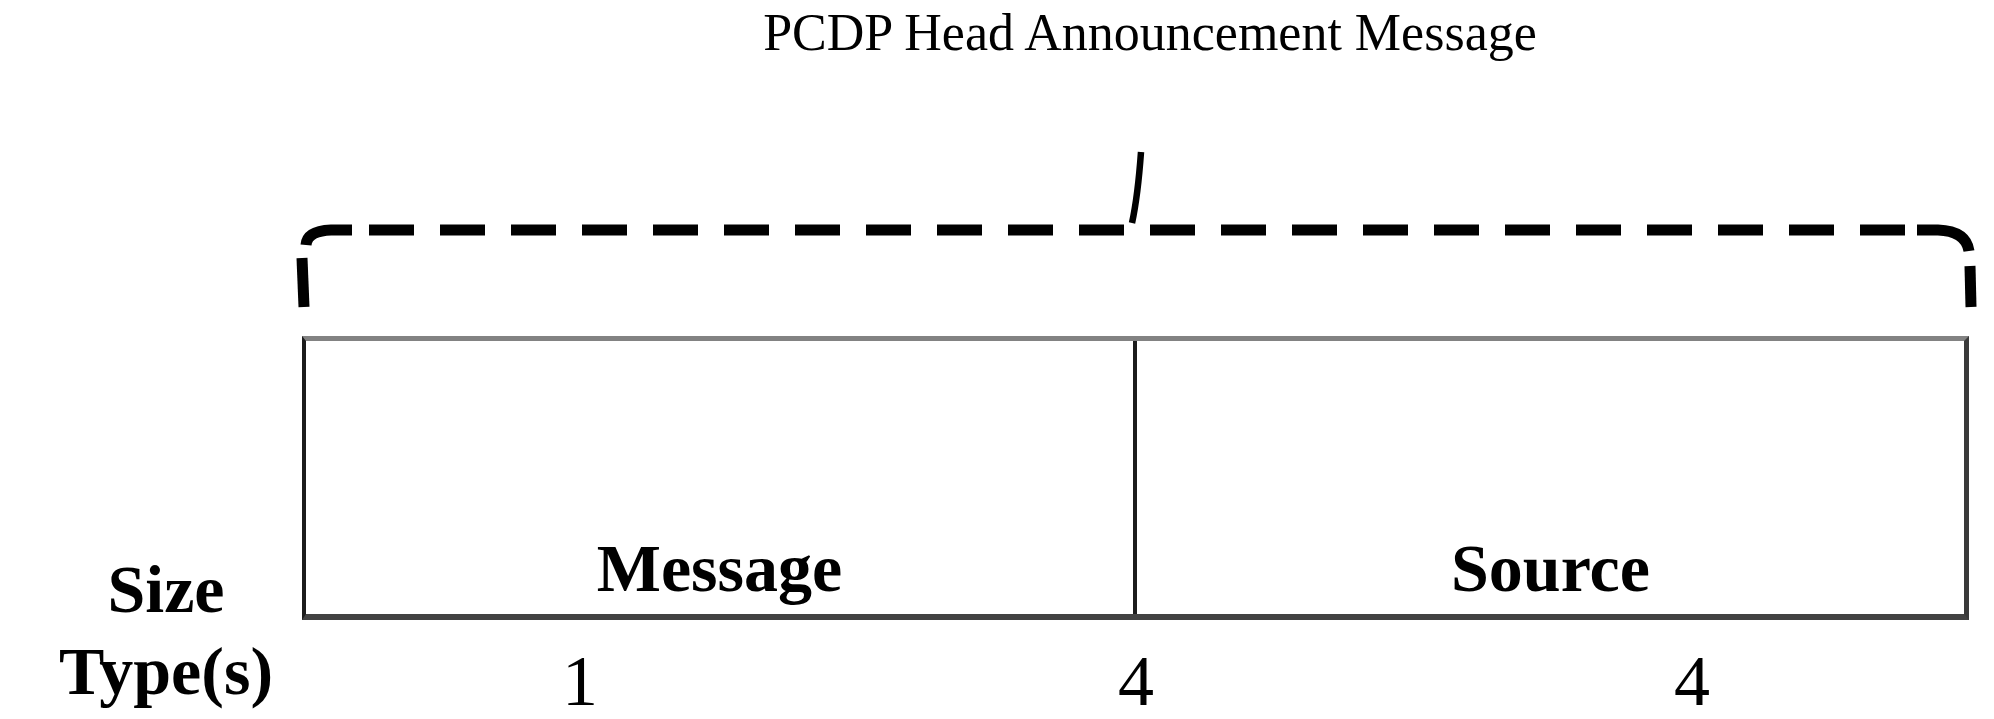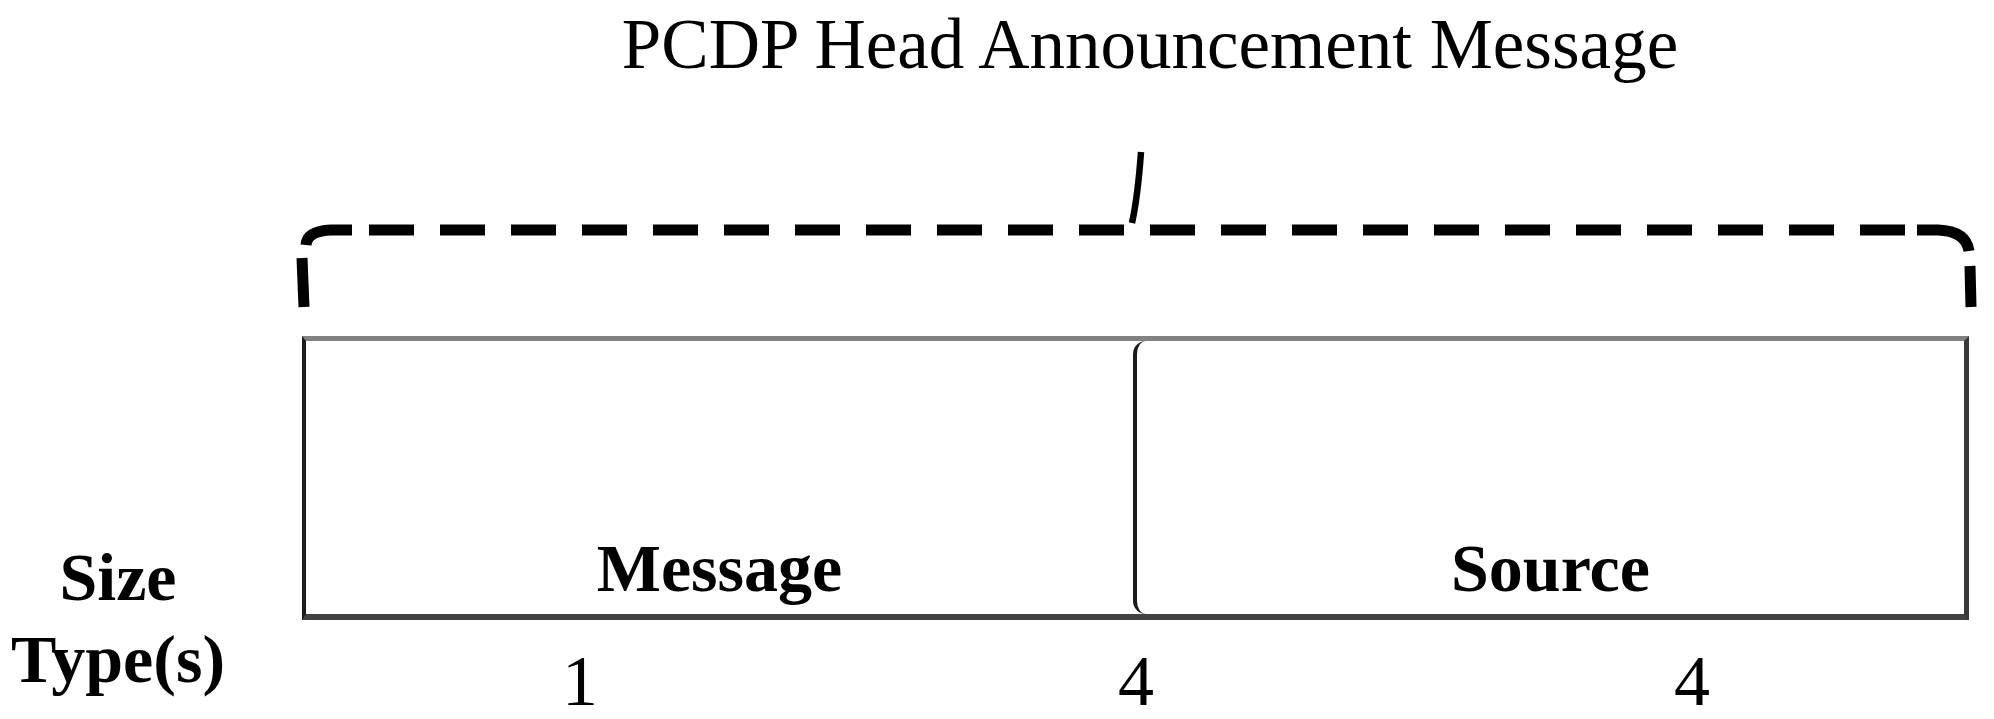--- a/index.html
+++ b/index.html
@@ -17,21 +17,21 @@
     color: #000000;
   }
 
   
   .fig-title {
     position: absolute;
     left: 315px;
     top: 2px;
     width: 1670px;
     text-align: center;
-    font-size: 71px;
+    font-size: 52px;
     line-height: 1.2;
     font-weight: 400;
     white-space: nowrap;
   }
 
   
   .brace-svg {
     position: absolute;
     left: 0;
     top: 0;
@@ -72,33 +72,33 @@
     padding-top: 22px;
     box-sizing: border-box;
     font-weight: 700;
     font-size: 68px;
     line-height: 1.36;
     text-align: center;
     white-space: nowrap;
   }
   .packet-cell + .packet-cell {
     border-left: 4px solid #1c1c1c;
-    border-radius: 13px;
   }
 
   
   .size-axis {
     position: absolute;
     left: 0;
-    top: 537px;
+    top: 549px;
     width: 236px;
     text-align: center;
     font-weight: 700;
     font-size: 68px;
     line-height: 1.2;
+    padding-left: 48px;
   }
   .size-axis span { display: block; }
 
   
   .byte-count {
     position: absolute;
     top: 645px;
     transform: translateX(-50%);
     font-size: 72px;
     line-height: 1;

